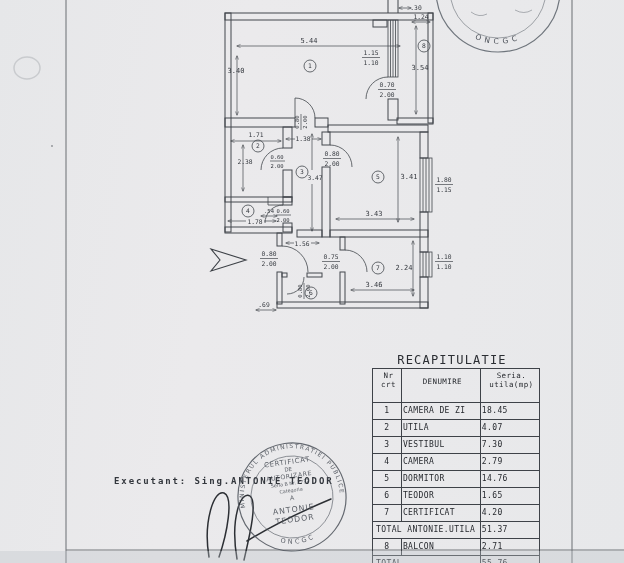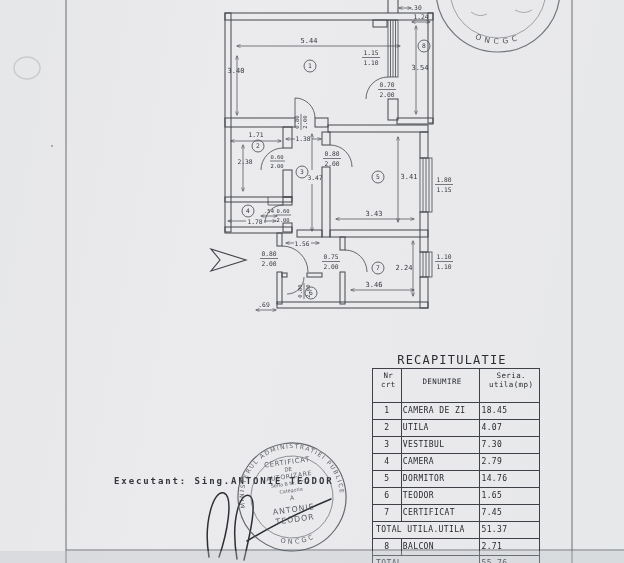--- a/index.html
+++ b/index.html
@@ -325,24 +325,24 @@
       <td class="c-val">14.76</td>
     </tr>
     <tr>
       <td class="c-nr">6</td>
       <td class="c-den">TEODOR</td>
       <td class="c-val">1.65</td>
     </tr>
     <tr>
       <td class="c-nr">7</td>
       <td class="c-den">CERTIFICAT</td>
-      <td class="c-val">7.45</td>
-    </tr>
-    <tr>
-      <td class="c-tot" colspan="2">TOTAL UTILA.UTILA</td>
+      <td class="c-val">4.20</td>
+    </tr>
+    <tr>
+      <td class="c-tot" colspan="2">TOTAL ANTONIE.UTILA</td>
       <td class="c-val">51.37</td>
     </tr>
     <tr>
       <td class="c-nr">8</td>
       <td class="c-den">BALCON</td>
       <td class="c-val">2.71</td>
     </tr>
     <tr>
       <td class="c-tot" colspan="2">TOTAL</td>
       <td class="c-val">55.76</td>

